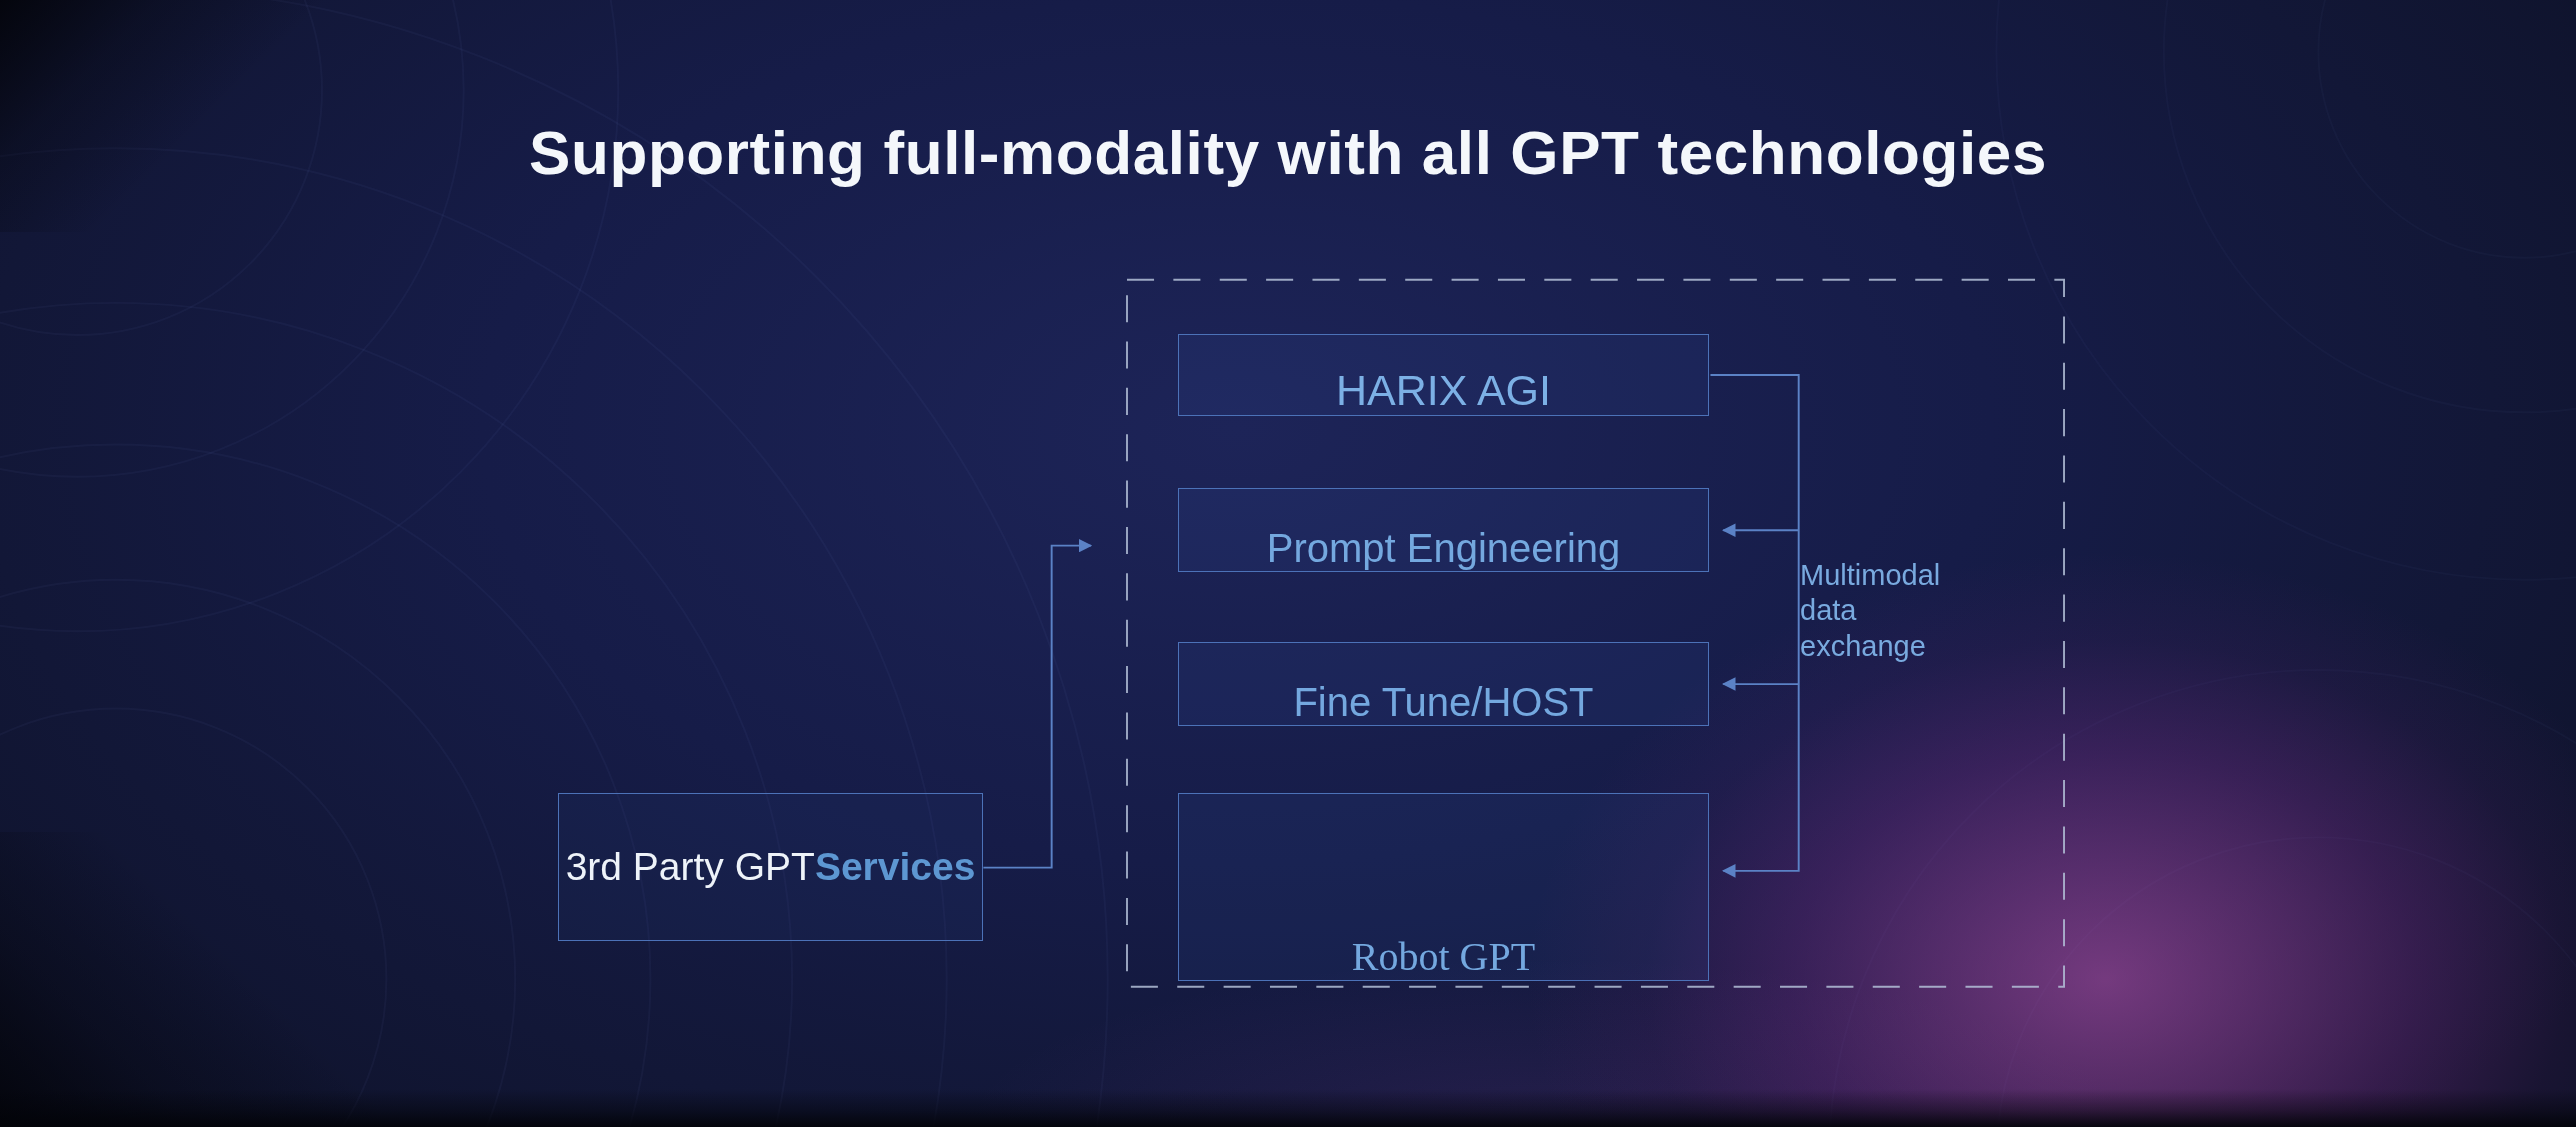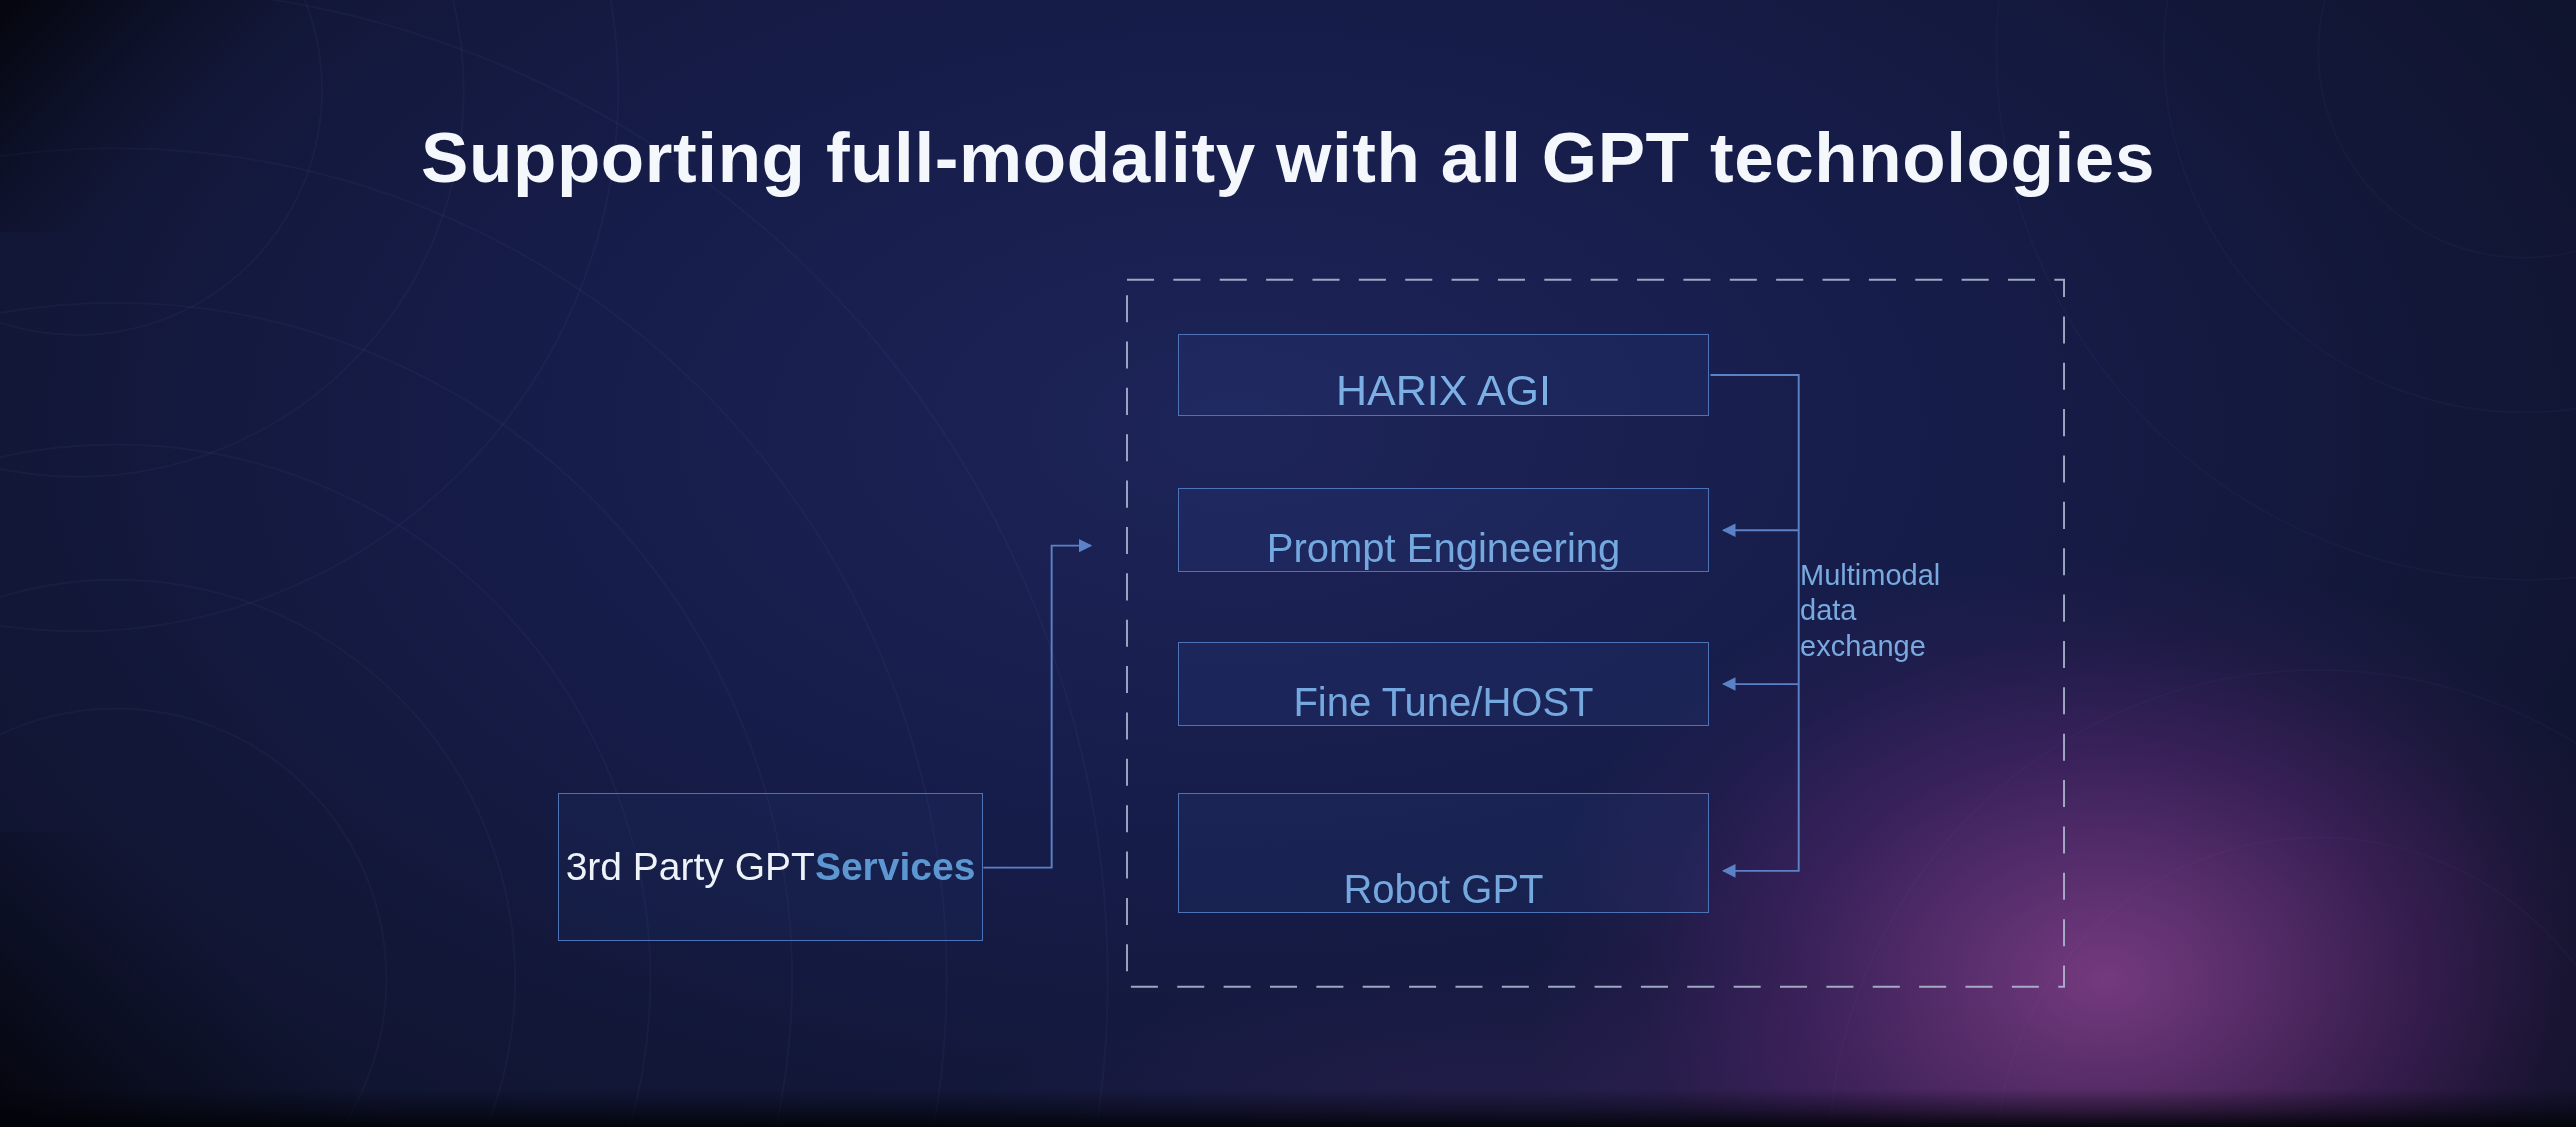--- a/index.html
+++ b/index.html
@@ -29,41 +29,41 @@
     background:linear-gradient(135deg, rgba(3,4,10,0.92) 0%, rgba(3,4,10,0.35) 28%, transparent 58%); }
   .corner-bl { position:absolute; bottom:0; left:0; width:399px; height:296px; pointer-events:none;
     background:linear-gradient(45deg, rgba(3,4,10,0.92) 0%, rgba(3,4,10,0.35) 28%, transparent 58%); }
   .bottom-bar { position:absolute; bottom:0; left:0; width:100%; height:39px; pointer-events:none;
     background:linear-gradient(to top, rgba(2,3,8,0.95) 0%, rgba(2,3,8,0.45) 45%, transparent 100%); }
 
   
   .title {
     position:absolute; top:117px; left:0; width:100%;
     text-align:center;
-    font-size:71px; font-weight:600; letter-spacing:0.6px;
+    font-size:62px; font-weight:600; letter-spacing:0.6px;
     color:#f4f7fb;
   }
 
   
   .wires { position:absolute; inset:0; }
   .wires .dashed-rect { fill:none; stroke:#b4c1d8; stroke-width:3; stroke-dasharray:42 30; opacity:0.85; }
   .wires .conn { fill:none; stroke:#5b82c6; stroke-width:3; }
 
   
   .gbox {
     position:absolute; left:1178px; width:531px;
     border:1.9px solid #4c72b8;
     background:rgba(62,98,185,0.10);
     display:flex; align-items:flex-end; justify-content:center;
     color:#74a8df; font-size:40px;
   }
   .box-harix  { top:334px;  height:82px; font-size:43px; color:#7cb0e5; }
   .box-prompt { top:488px;  height:84px; }
   .box-fine   { top:642px;  height:84px; }
-  .box-robot  { top:793px; height:120px; }
+  .box-robot  { top:793px; height:188px;font-family:Liberation Serif, serif; }
 
   
   .external {
     position:absolute; left:558px; top:793px; width:425px; height:148px;
     border:1.9px solid #4c72b8;
     background:rgba(62,98,185,0.07);
     display:flex; flex-direction:row; align-items:center; justify-content:center;
     font-size:39px; line-height:1.32;
   }
   .external .ln1 { color:#eef3f9; }

